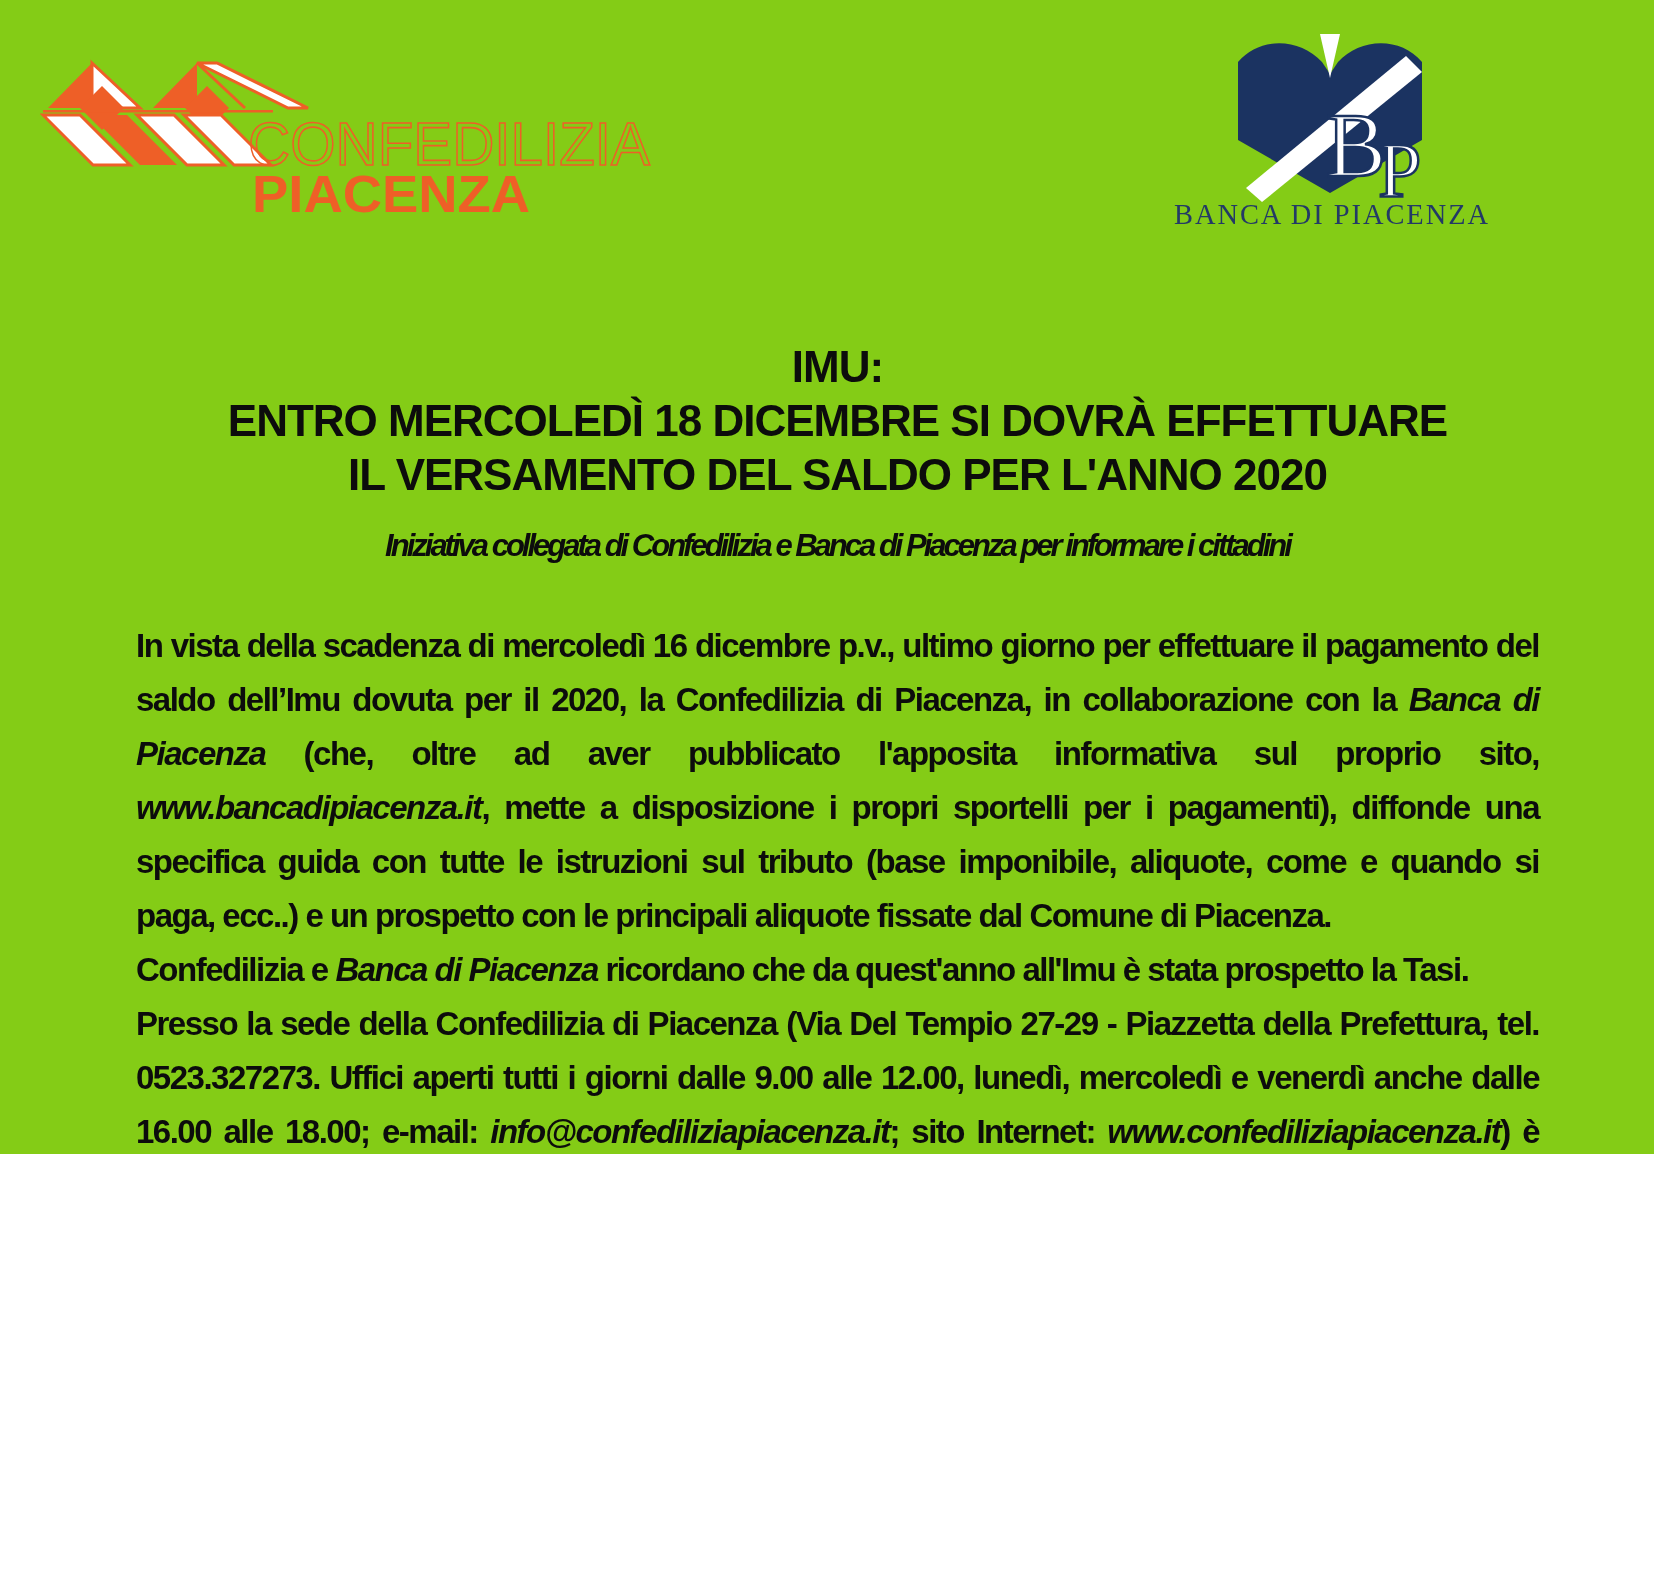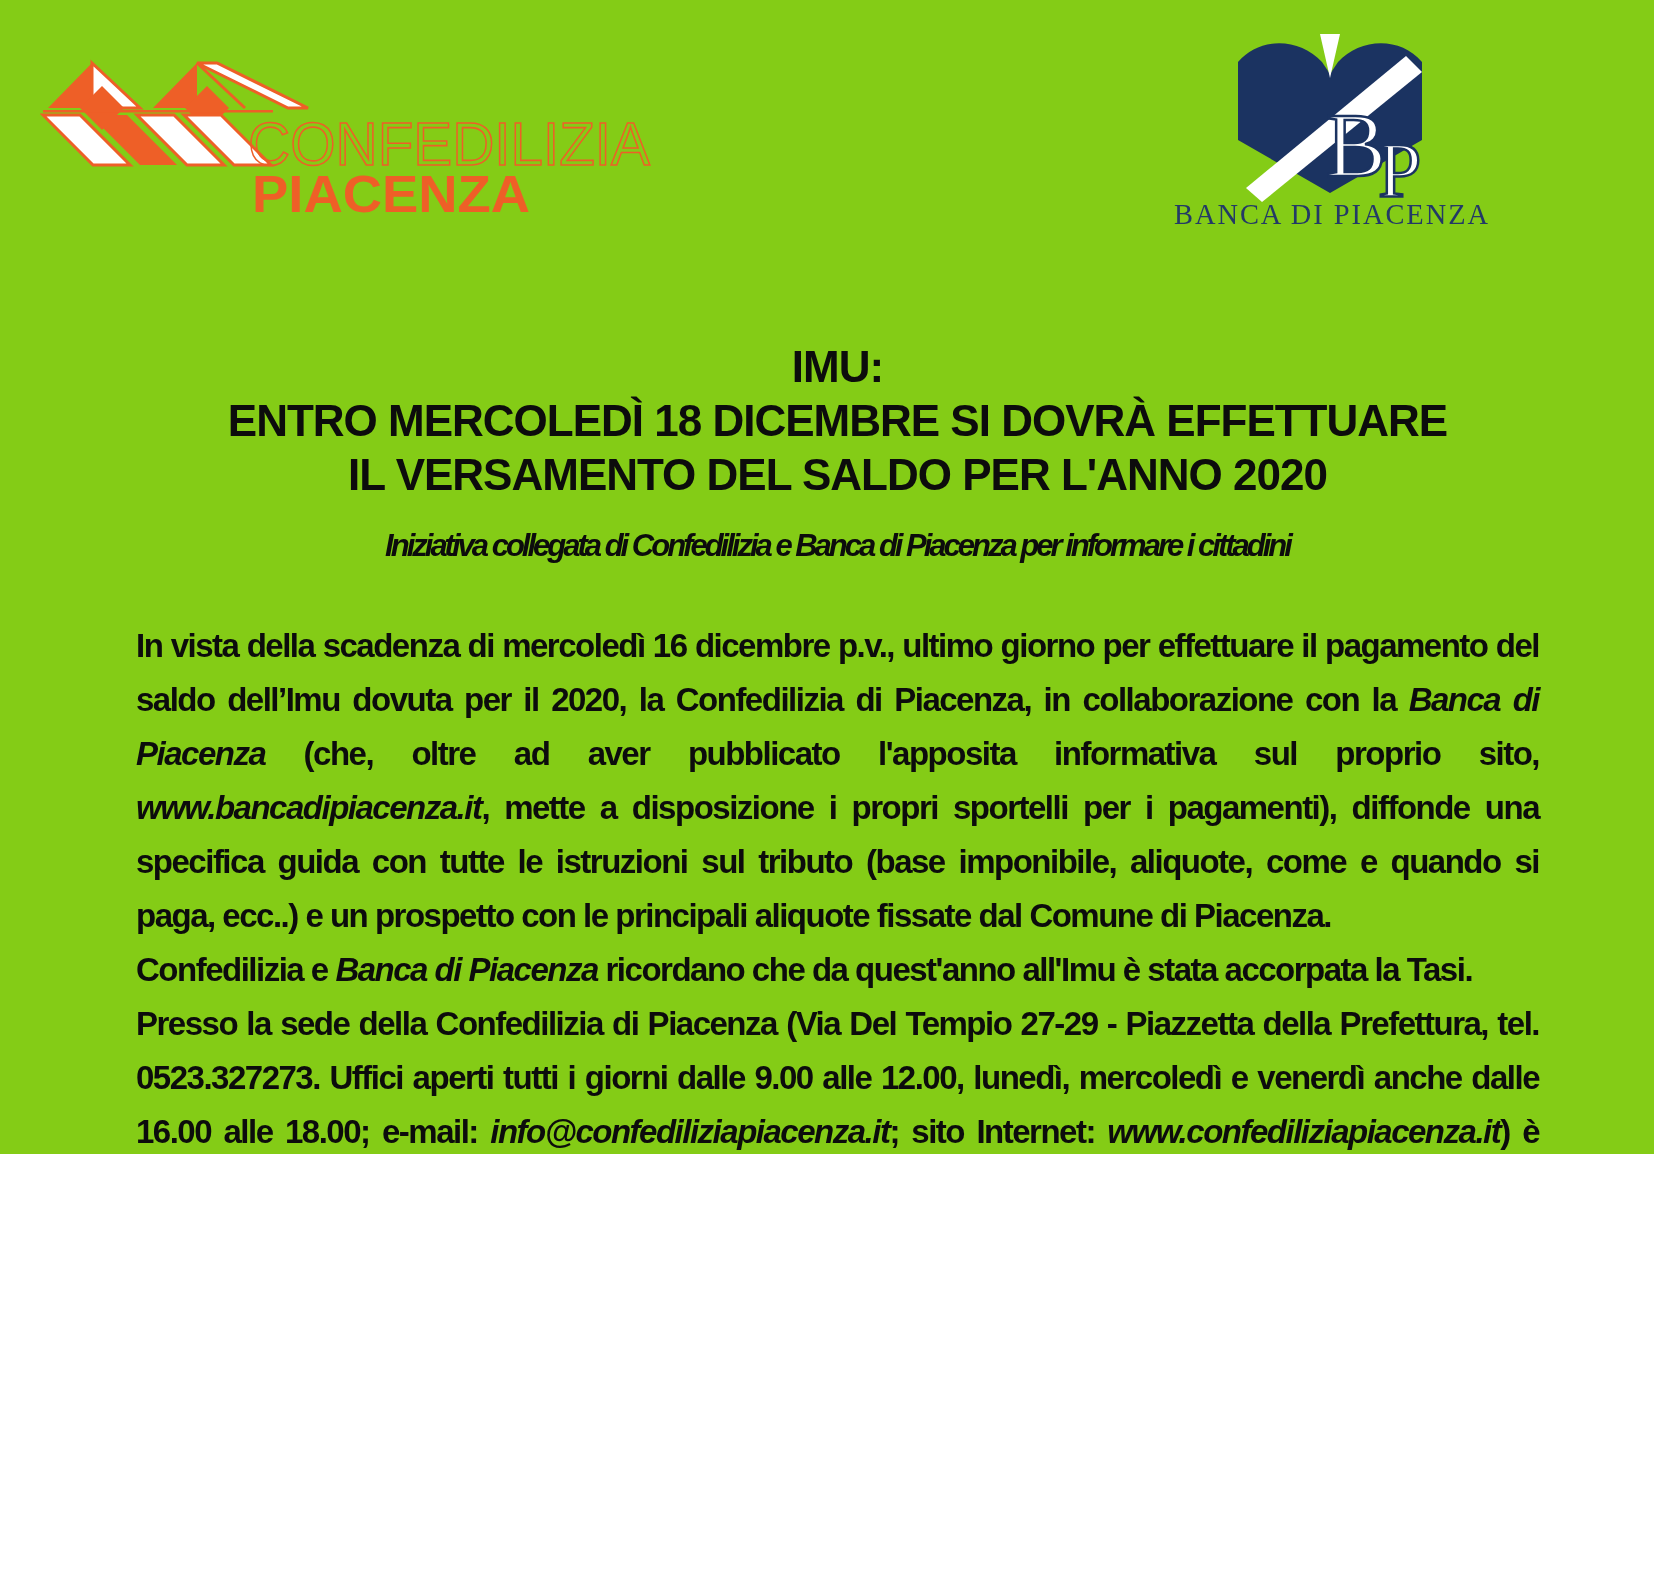--- a/index.html
+++ b/index.html
@@ -103,20 +103,20 @@
     <div class="title">
       <div>IMU:</div>
       <div>ENTRO MERCOLEDÌ 18 DICEMBRE SI DOVRÀ EFFETTUARE</div>
       <div>IL VERSAMENTO DEL SALDO PER L'ANNO 2020</div>
     </div>
 
     <div class="subtitle">Iniziativa collegata di Confedilizia e Banca di Piacenza per informare i cittadini</div>
 
     <div class="doc-body">
         <p class="body-par"><span>In vista della scadenza di mercoledì 16 dicembre p.v., ultimo giorno per effettuare il pagamento del saldo dell’Imu dovuta per il 2020, la Confedilizia di Piacenza, in collaborazione con la </span><span class="it">Banca di Piacenza</span><span> (che, oltre ad aver pubblicato l'apposita informativa sul proprio sito, </span><span class="it">www.bancadipiacenza.it</span><span>, mette a disposizione i propri sportelli per i pagamenti), diffonde una specifica guida con tutte le istruzioni sul tributo (base imponibile, aliquote, come e quando si paga, ecc..) e un prospetto con le principali aliquote fissate dal Comune di Piacenza.</span></p>
-        <p class="body-par"><span>Confedilizia e </span><span class="it">Banca di Piacenza</span><span> ricordano che da quest'anno all'Imu è stata accorpata la Tasi.</span></p>
+        <p class="body-par"><span>Confedilizia e </span><span class="it">Banca di Piacenza</span><span> ricordano che da quest'anno all'Imu è stata prospetto la Tasi.</span></p>
         <p class="body-par"><span>Presso la sede della Confedilizia di Piacenza (Via Del Tempio 27-29 - Piazzetta della Prefettura, tel. 0523.327273. Uffici aperti tutti i giorni dalle 9.00 alle 12.00, lunedì, mercoledì e venerdì anche dalle 16.00 alle 18.00; e-mail: </span><span class="it">info@confediliziapiacenza.it</span><span>; sito Internet: </span><span class="it">www.confediliziapiacenza.it</span><span>) è istituito un apposito servizio di assistenza e consulenza per il pagamento del tributo. In particolare, gli uffici dell’Associazione forniranno informazioni sulle aliquote e le detrazioni dei vari Comuni, effettueranno il calcolo delle imposte dovute e daranno supporto nella compilazione dei modelli di versamento.</span></p>
       </div>
 
     <div class="dateline">Piacenza, 7 dicembre 2020</div>
   </div>
 
 </div>
 
 </body></html>

